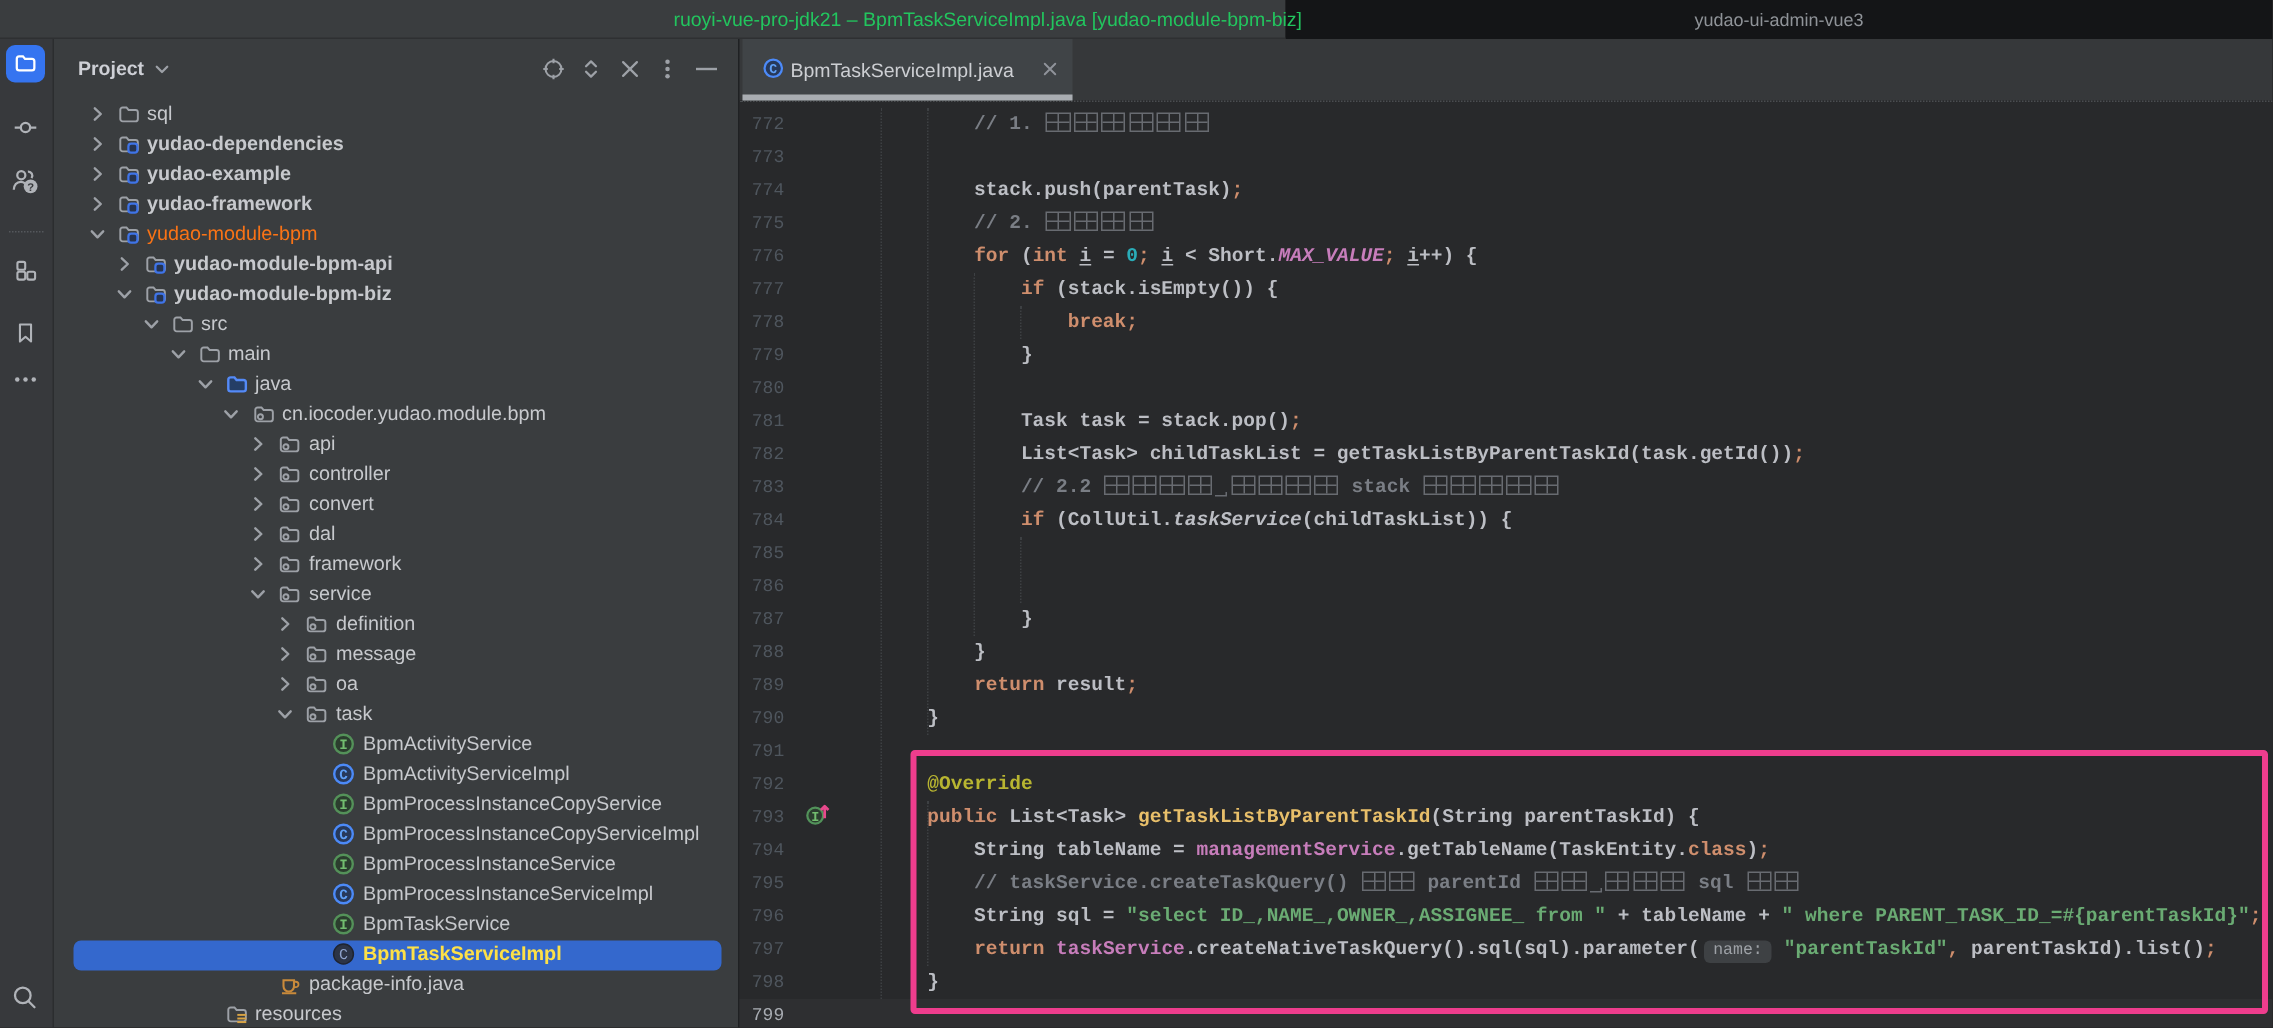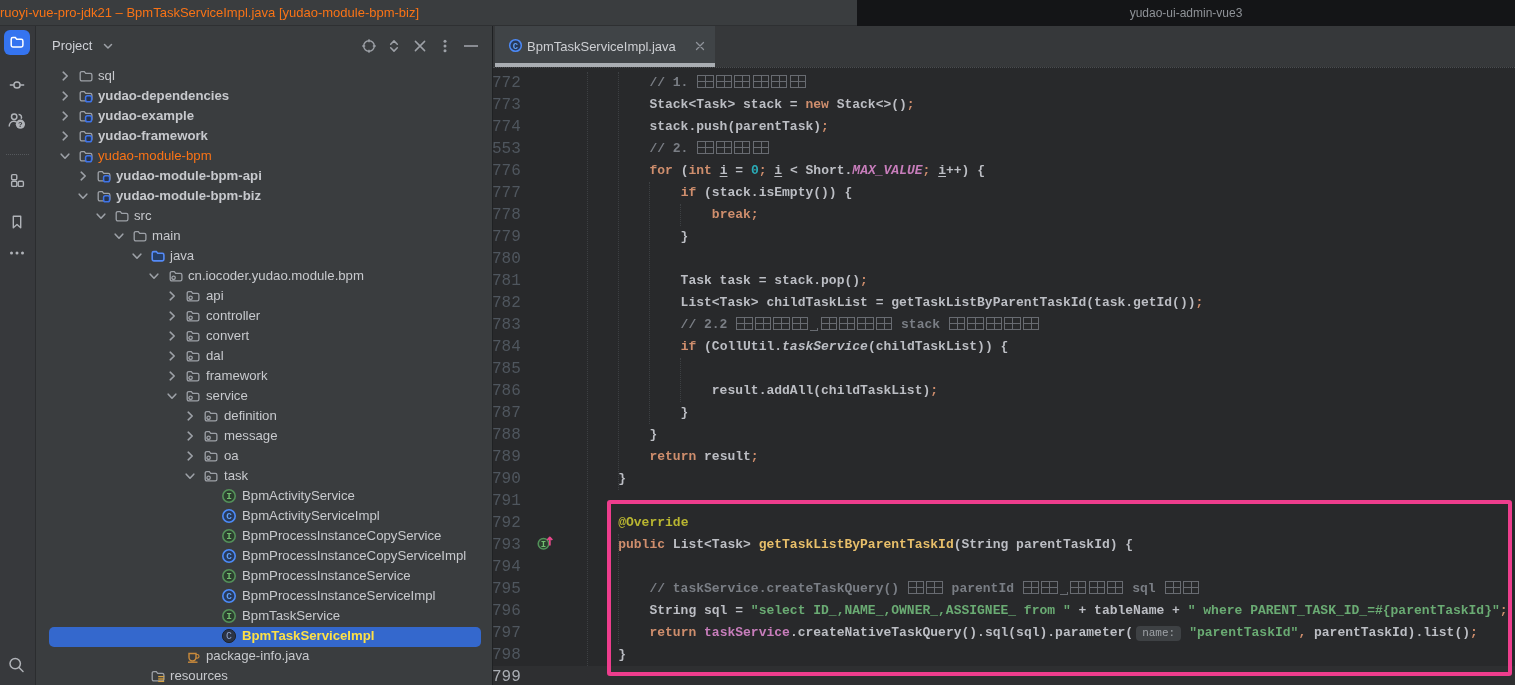--- a/index.html
+++ b/index.html
@@ -1,31 +1,31 @@
 <!DOCTYPE html>
 <html><head><meta charset="utf-8"><style>
 html,body{margin:0;padding:0}
 body{width:1515px;height:685px;overflow:hidden;position:relative;background:#28292b;
  font-family:"Liberation Sans",sans-serif;-webkit-font-smoothing:antialiased}
 .abs{position:absolute}
 .cl{position:absolute;left:0;width:100%;height:22px;line-height:22px;font-family:"Liberation Mono",monospace;font-size:13px;font-weight:700}
-.num{position:absolute;left:492px;width:40px;text-align:left;color:#4f565e;font-size:16px;font-weight:400}
+.num{position:absolute;left:492px;width:40px;text-align:center;color:#4f565e;font-size:12px;font-weight:400}
 .code{position:absolute;left:587px;white-space:pre;color:#bcbec4}
 .kw{color:#cf8e6d} .cm{color:#7a7e85} .nm{color:#2aacb8} .fd{color:#c77dbb}
 .st{color:#6aab73} .an{color:#b8b531} .md{color:#e8bf6a;font-weight:700}
 .it{font-style:italic} .un{text-decoration:underline;text-underline-offset:2px}
 .cj{display:inline-block;box-sizing:border-box;width:16.2px;height:12.5px;border:1.2px solid currentColor;margin:0 1.15px;vertical-align:-1.5px;opacity:.78;background:linear-gradient(currentColor,currentColor) 0 5px/100% 1.2px no-repeat,linear-gradient(currentColor,currentColor) 7px 0/1.2px 100% no-repeat}
 .inlay{display:inline-block;box-sizing:border-box;background:#3e4144;color:#9da1a6;border-radius:4px;
  font-size:11px;font-weight:400;height:15px;line-height:15px;padding:0 6px;margin:0 8px 0 3px;vertical-align:0px;letter-spacing:0}
 .trow{position:absolute;height:20px;line-height:20px;font-size:13.2px;color:#c7c9cd;white-space:pre}
 </style></head><body>
 
 <div class="abs" style="left:0;top:0;width:857px;height:26px;background:#3a3d3f"></div>
 <div class="abs" style="left:857px;top:0;width:658px;height:26px;background:#141517"></div>
-<div class="abs" style="left:0;top:0;width:868px;height:26px;line-height:26px;text-align:left;color:#f97316;font-size:13px">ruoyi-vue-pro-jdk21 – BpmTaskServiceImpl.java [yudao-module-bpm-biz]</div>
+<div class="abs" style="left:0;top:0;width:868px;height:26px;line-height:26px;text-align:right;color:#22c55e;font-size:13px">ruoyi-vue-pro-jdk21 – BpmTaskServiceImpl.java [yudao-module-bpm-biz]</div>
 <div class="abs" style="left:857px;top:0;width:658px;height:26px;line-height:26px;text-align:center;color:#8f9398;font-size:12px">yudao-ui-admin-vue3</div>
 <div class="abs" style="left:0;top:25px;width:857px;height:1px;background:#2e3032"></div>
 <div class="abs" style="left:0;top:26px;width:492px;height:659px;background:#3a3d3f"></div>
 <div class="abs" style="left:0;top:26px;width:35px;height:659px;background:#37393c"></div>
 <div class="abs" style="left:35px;top:26px;width:1px;height:659px;background:#2b2d2f"></div>
 <div class="abs" style="left:492px;top:26px;width:1023px;height:41px;background:#36383a"></div>
 <div class="abs" style="left:492px;top:26px;width:1px;height:659px;background:#1f2123"></div>
 <div class="abs" style="left:493px;top:67px;width:1022px;height:618px;background:#28292b;border-top:1px dotted #4a4d50"></div>
 <div class="abs" style="left:4px;top:30px;width:26px;height:25px;background:#3574f0;border-radius:6px"></div>
 <svg style="position:absolute;left:9px;top:34px" width="16" height="16" viewBox="0 0 16 16">
@@ -54,21 +54,21 @@
   </svg>
 <svg style="position:absolute;left:9px;top:245px" width="16" height="16" viewBox="0 0 16 16">
     <circle cx="2.5" cy="8" r="1.5" fill="#b0b3b8"></circle>
     <circle cx="8" cy="8" r="1.5" fill="#b0b3b8"></circle>
     <circle cx="13.5" cy="8" r="1.5" fill="#b0b3b8"></circle>
   </svg>
 <svg style="position:absolute;left:7px;top:656px" width="20" height="20" viewBox="0 0 20 20">
     <circle cx="8.2" cy="7.6" r="5.2" fill="none" stroke="#b0b3b8" stroke-width="1.5"></circle>
     <path d="M12 11.5 L16 15.5" stroke="#b0b3b8" stroke-width="1.5" stroke-linecap="round"></path>
   </svg>
-<div class="abs" style="left:52px;top:26px;height:40px;line-height:40px;font-size:13px;font-weight:400;color:#ced0d6">Project</div>
+<div class="abs" style="left:52px;top:26px;height:40px;line-height:40px;font-size:13px;font-weight:700;color:#ced0d6">Project</div>
 <svg style="position:absolute;left:100px;top:38px" width="16" height="16" viewBox="0 0 16 16">
     <path d="M4.5 6.5 L8 10 L11.5 6.5" fill="none" stroke="#9da1a7" stroke-width="1.5" stroke-linecap="round" stroke-linejoin="round"></path>
   </svg>
 <svg style="position:absolute;left:361px;top:38px" width="16" height="16" viewBox="0 0 16 16">
     <circle cx="8" cy="8" r="5.3" fill="none" stroke="#9da1a7" stroke-width="1.4"></circle>
     <path d="M8 1.2 v3" stroke="#9da1a7" stroke-width="1.4"></path>
     <path d="M8 11.8 v3" stroke="#9da1a7" stroke-width="1.4"></path>
     <path d="M1.2 8 h3" stroke="#9da1a7" stroke-width="1.4"></path>
     <path d="M11.8 8 h3" stroke="#9da1a7" stroke-width="1.4"></path>
   </svg>
@@ -320,28 +320,27 @@
 <div class="abs" style="left:618px;top:534px;height:110px;border-left:1px dotted #3d4043"></div>
 <div class="abs" style="left:649px;top:182px;height:242px;border-left:1px dotted #3d4043"></div>
 <div class="abs" style="left:680px;top:204px;height:22px;border-left:1px dotted #3d4043"></div>
 <div class="abs" style="left:680px;top:358px;height:44px;border-left:1px dotted #3d4043"></div>
 <div class="cl" style="top:72px">
     <span class="num" style="">772</span>
     <span class="code"><span class="cm">        // 1. <span class="cj"></span><span class="cj"></span><span class="cj"></span><span class="cj"></span><span class="cj"></span><span class="cj"></span></span></span>
   </div>
 <div class="cl" style="top:94px">
     <span class="num" style="">773</span>
-    <span class="code">        Stack&lt;Task&gt; stack = <span class="kw">new</span> Stack&lt;&gt;()<span class="kw">;</span></span>
   </div>
 <div class="cl" style="top:116px">
     <span class="num" style="">774</span>
     <span class="code">        stack.push(parentTask)<span class="kw">;</span></span>
   </div>
 <div class="cl" style="top:138px">
-    <span class="num" style="">553</span>
+    <span class="num" style="">775</span>
     <span class="code"><span class="cm">        // 2. <span class="cj"></span><span class="cj"></span><span class="cj"></span><span class="cj"></span></span></span>
   </div>
 <div class="cl" style="top:160px">
     <span class="num" style="">776</span>
     <span class="code">        <span class="kw">for</span> (<span class="kw">int</span> <span class="un">i</span> = <span class="nm">0</span><span class="kw">;</span> <span class="un">i</span> &lt; Short.<span class="fd it">MAX_VALUE</span><span class="kw">;</span> <span class="un">i</span>++) {</span>
   </div>
 <div class="cl" style="top:182px">
     <span class="num" style="">777</span>
     <span class="code">            <span class="kw">if</span> (stack.isEmpty()) {</span>
   </div>
@@ -370,21 +369,20 @@
   </div>
 <div class="cl" style="top:336px">
     <span class="num" style="">784</span>
     <span class="code">            <span class="kw">if</span> (CollUtil.<span class="it">taskService</span>(childTaskList)) {</span>
   </div>
 <div class="cl" style="top:358px">
     <span class="num" style="">785</span>
   </div>
 <div class="cl" style="top:380px">
     <span class="num" style="">786</span>
-    <span class="code">                result.addAll(childTaskList)<span class="kw">;</span></span>
   </div>
 <div class="cl" style="top:402px">
     <span class="num" style="">787</span>
     <span class="code">            }</span>
   </div>
 <div class="cl" style="top:424px">
     <span class="num" style="">788</span>
     <span class="code">        }</span>
   </div>
 <div class="cl" style="top:446px">
@@ -402,20 +400,21 @@
 <div class="cl" style="top:512px">
     <span class="num" style="">792</span>
     <span class="code">    <span class="an">@Override</span></span>
   </div>
 <div class="cl" style="top:534px">
     <span class="num" style="">793</span>
     <span class="code">    <span class="kw">public</span> List&lt;Task&gt; <span class="md">getTaskListByParentTaskId</span>(String parentTaskId) {</span>
   </div>
 <div class="cl" style="top:556px">
     <span class="num" style="">794</span>
+    <span class="code">        String tableName = <span class="fd">managementService</span>.getTableName(TaskEntity.<span class="kw">class</span>)<span class="kw">;</span></span>
   </div>
 <div class="cl" style="top:578px">
     <span class="num" style="">795</span>
     <span class="code"><span class="cm">        // taskService.createTaskQuery() <span class="cj"></span><span class="cj"></span> parentId <span class="cj"></span><span class="cj"></span><span class="cj" style="width:8px;border-width:0 0 1.3px 0;height:3px;vertical-align:-3px"></span><span class="cj"></span><span class="cj"></span><span class="cj"></span> sql <span class="cj"></span><span class="cj"></span></span></span>
   </div>
 <div class="cl" style="top:600px">
     <span class="num" style="">796</span>
     <span class="code">        String sql = <span class="st">"select ID_,NAME_,OWNER_,ASSIGNEE_ from "</span> + tableName + <span class="st">" where PARENT_TASK_ID_=#{parentTaskId}"</span><span class="kw">;</span></span>
   </div>
 <div class="cl" style="top:622px">

